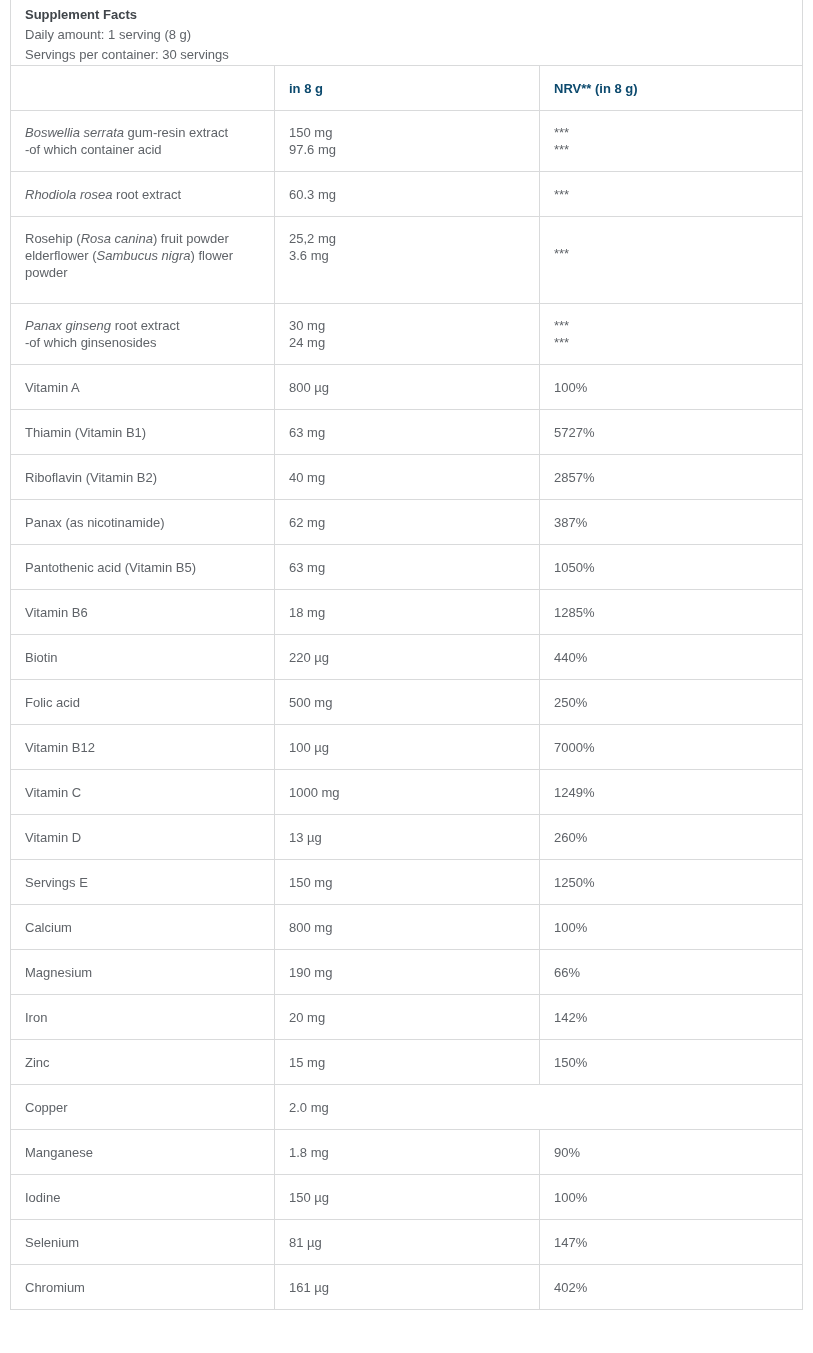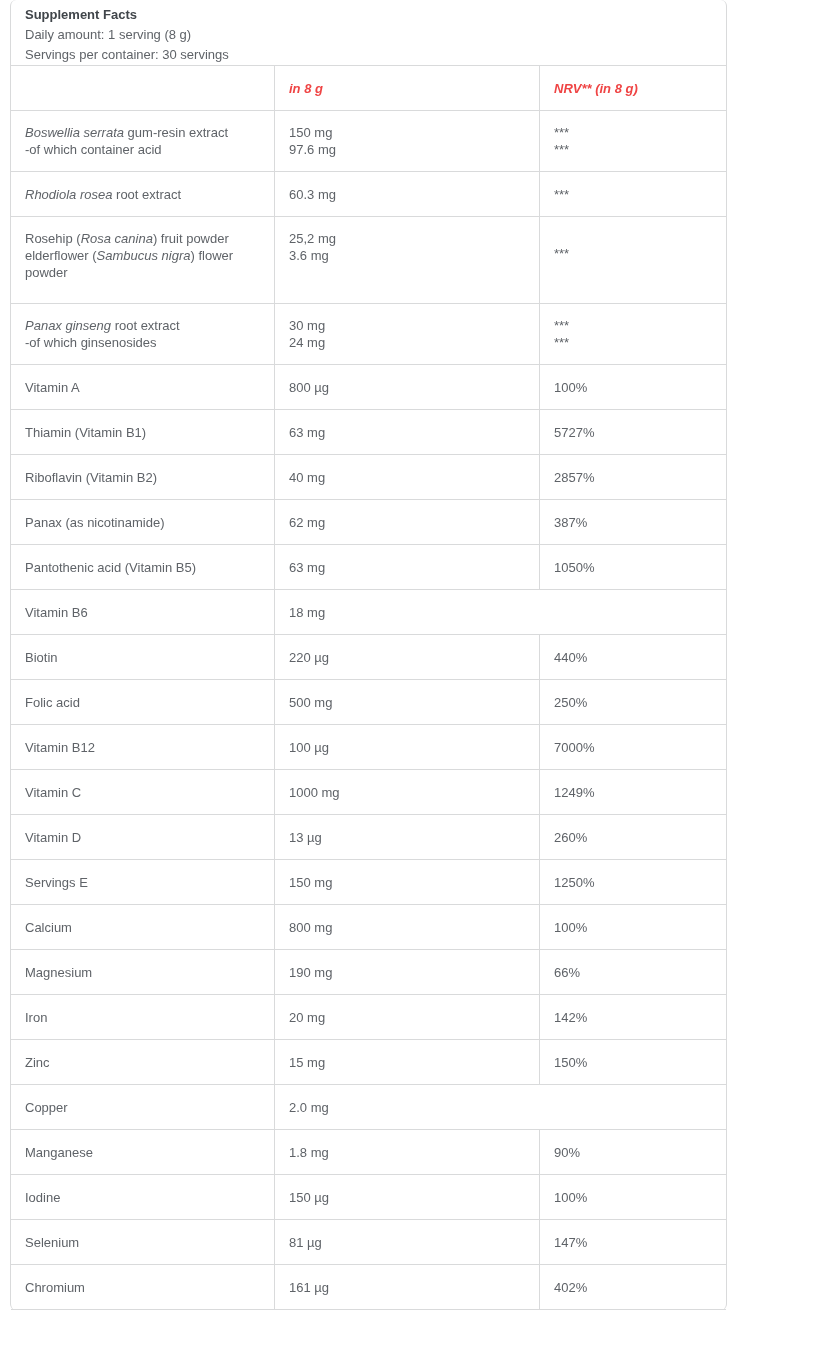--- a/index.html
+++ b/index.html
@@ -7,24 +7,23 @@
   body {
     width: 813px;
     min-height: 1353px;
     font-family: "Liberation Sans", "DejaVu Sans", sans-serif;
     font-size: 13px;
     color: #5f6368;
   }
   .sheet { width: 813px; min-height: 1353px; }
   .wrap {
     margin-left: 10px;
-    width: 717px;
+    width: 793px;
     border-left: 1px solid #d9dadb;
     border-right: 1px solid #d9dadb;
-    border-radius: 6px;
   }
   .info {
     height: 66px;
     padding: 5px 14px 0;
     border-bottom: 1px solid #d9dadb;
     overflow: hidden;
   }
   .info .iline { line-height: 20px; }
   .bold { font-weight: 700; color: #40454a; }
   .row {
@@ -34,21 +33,21 @@
   }
   .cell {
     padding: 5px 14px;
     display: flex;
     flex-direction: column;
     justify-content: center;
   }
   .cell + .cell { border-left: 1px solid #d9dadb; }
   .line { line-height: 17px; }
   .thead { min-height: 45px; }
-  .thead .line { font-weight: 700; color: #ef4444; font-style: italic; }
+  .thead .line { font-weight: 700; color: #0c4a6e; }
   .row-std { min-height: 45px; }
   .row-tall2 { min-height: 61px; }
   .row-pair { min-height: 87px; }
   .row-pair .cell { justify-content: flex-start; padding-top: 13px; }
   .row-pair .c1 .line + .line,
   .row-pair .c2 .line + .line { }
   .row-pair .c3 { padding-top: 28px; }
   em { font-style: italic; }
 </style>
 </head>
@@ -183,20 +182,23 @@
             <div class="line">1050%</div>
           </div>
         </div>
         <div class="row row-std">
           <div class="cell c1">
             <div class="line"><span>Vitamin B6</span></div>
           </div>
           <div class="cell c2">
             <div class="line">18 mg</div>
           </div>
+          <div class="cell c3">
+            <div class="line">1285%</div>
+          </div>
         </div>
         <div class="row row-std">
           <div class="cell c1">
             <div class="line"><span>Biotin</span></div>
           </div>
           <div class="cell c2">
             <div class="line">220 µg</div>
           </div>
           <div class="cell c3">
             <div class="line">440%</div>

